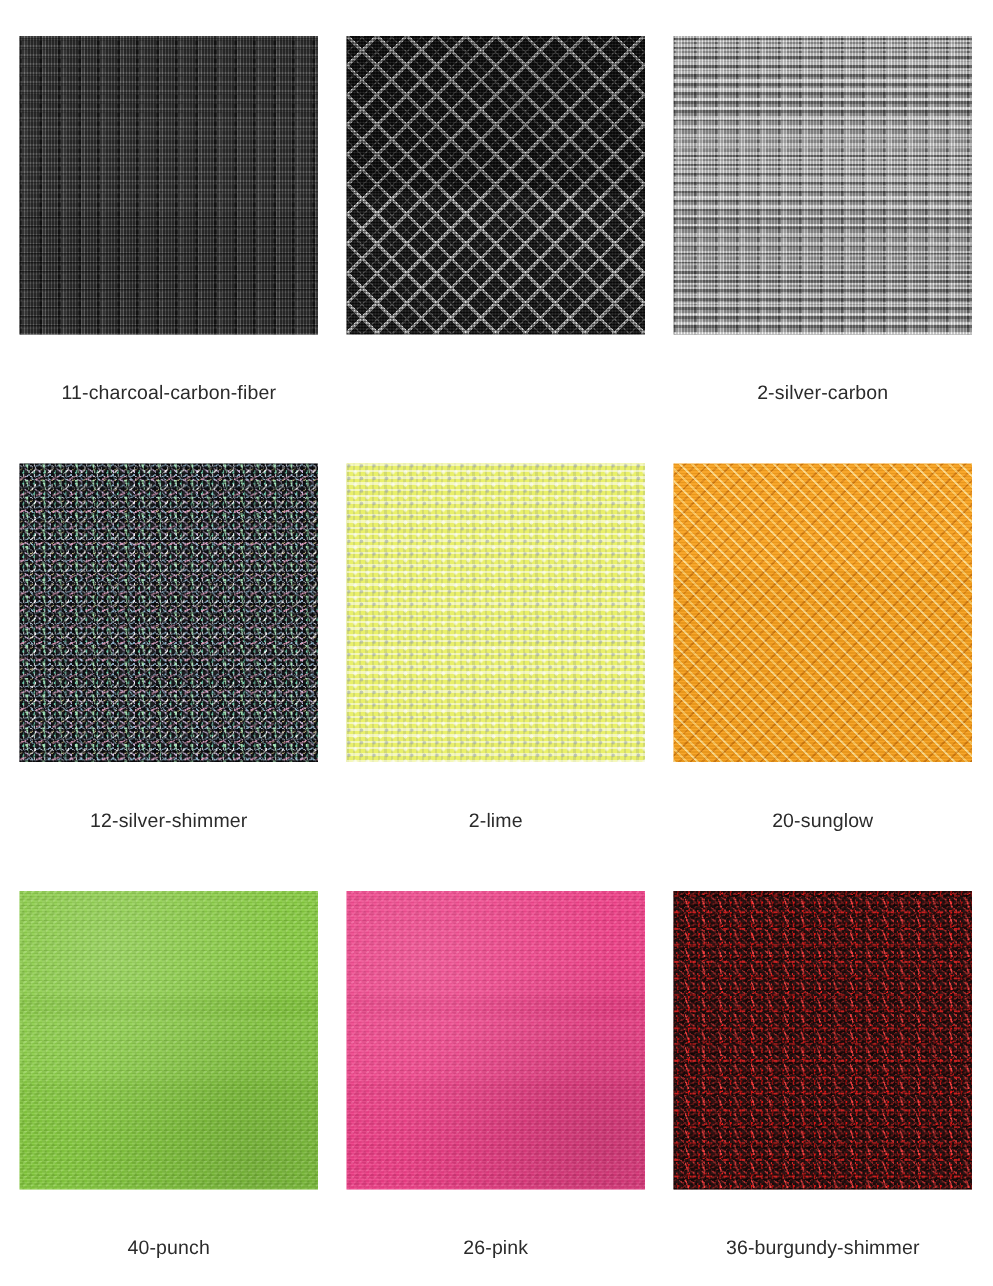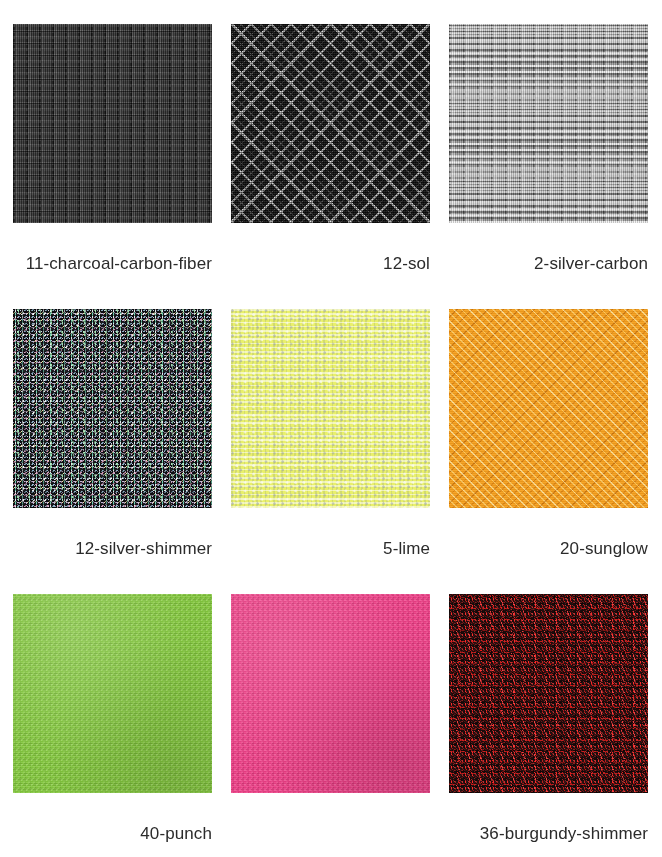--- a/index.html
+++ b/index.html
@@ -45,22 +45,22 @@
     height: 199px;
     overflow: hidden;
     background: #cccccc;
   }
 
   .swatch-caption {
     position: absolute;
     top: 230px;
     left: 0;
     width: 199px;
-    text-align: right;
-    font-size: 17px;
+    text-align: center;
+    font-size: 13px;
     color: #2b2b2b;
     letter-spacing: 0.1px;
     white-space: nowrap;
   }
 
   
   .tex, .tex2, .tex3 {
     position: absolute;
     left: -20%;
     top: -20%;
@@ -379,21 +379,20 @@
       </div>
       <div class="swatch-caption">11-charcoal-carbon-fiber</div>
     </div>
 
     <div class="swatch-cell">
       <div class="swatch-tile t-sol">
         <div class="tex"></div>
         <div class="tex2"></div>
         <div class="tex3"></div>
       </div>
-      <div class="swatch-caption">12-sol</div>
     </div>
 
     <div class="swatch-cell">
       <div class="swatch-tile t-silvercarbon">
         <div class="tex"></div>
         <div class="tex2"></div>
         <div class="tex3"></div>
       </div>
       <div class="swatch-caption">2-silver-carbon</div>
     </div>
@@ -406,21 +405,21 @@
       </div>
       <div class="swatch-caption">12-silver-shimmer</div>
     </div>
 
     <div class="swatch-cell">
       <div class="swatch-tile t-lime">
         <div class="tex"></div>
         <div class="tex2"></div>
         <div class="tex3"></div>
       </div>
-      <div class="swatch-caption">5-lime</div>
+      <div class="swatch-caption">2-lime</div>
     </div>
 
     <div class="swatch-cell">
       <div class="swatch-tile t-sunglow">
         <div class="tex"></div>
         <div class="tex2"></div>
         <div class="tex3"></div>
       </div>
       <div class="swatch-caption">20-sunglow</div>
     </div>
@@ -433,20 +432,21 @@
       </div>
       <div class="swatch-caption">40-punch</div>
     </div>
 
     <div class="swatch-cell">
       <div class="swatch-tile t-pink">
         <div class="tex"></div>
         <div class="tex2"></div>
         <div class="tex3"></div>
       </div>
+      <div class="swatch-caption">26-pink</div>
     </div>
 
     <div class="swatch-cell">
       <div class="swatch-tile t-burgundy">
         <div class="tex"></div>
         <div class="tex2"></div>
         <div class="tex3"></div>
       </div>
       <div class="swatch-caption">36-burgundy-shimmer</div>
     </div>

